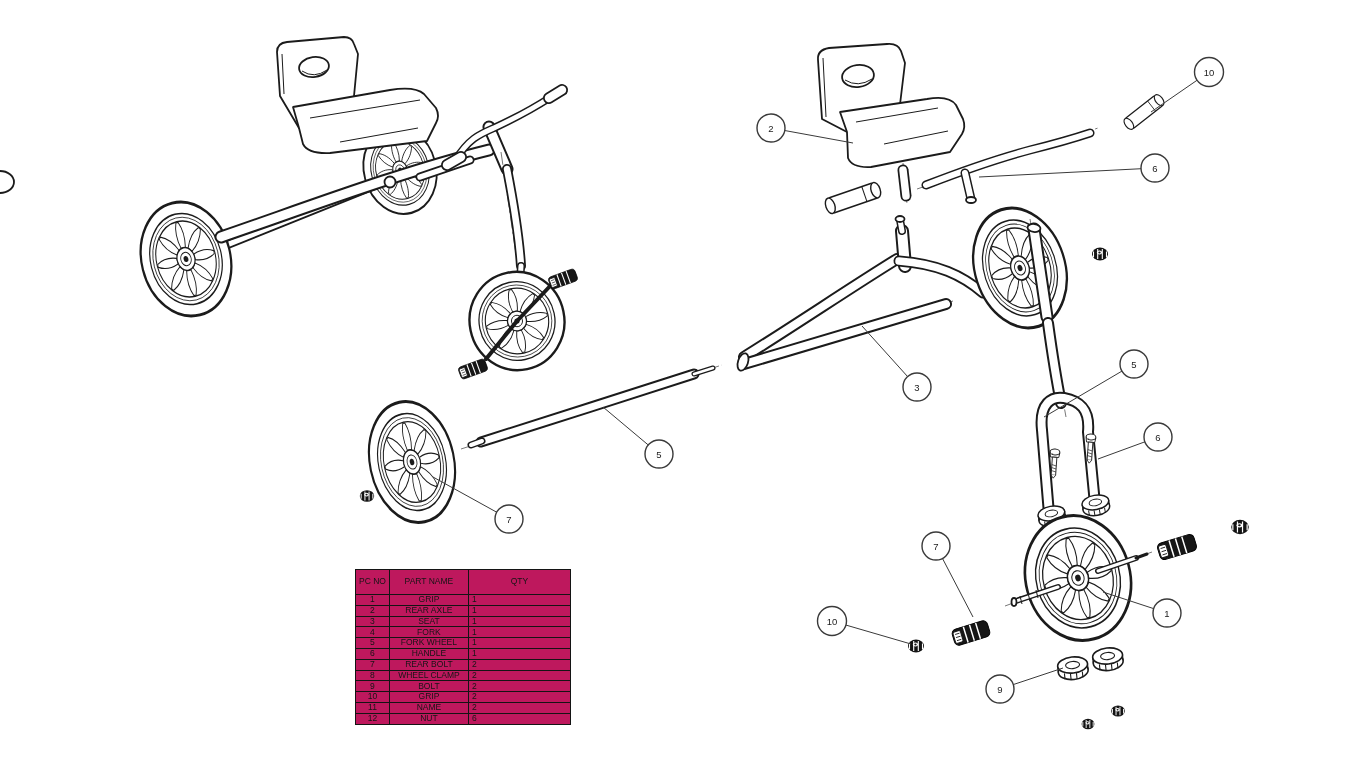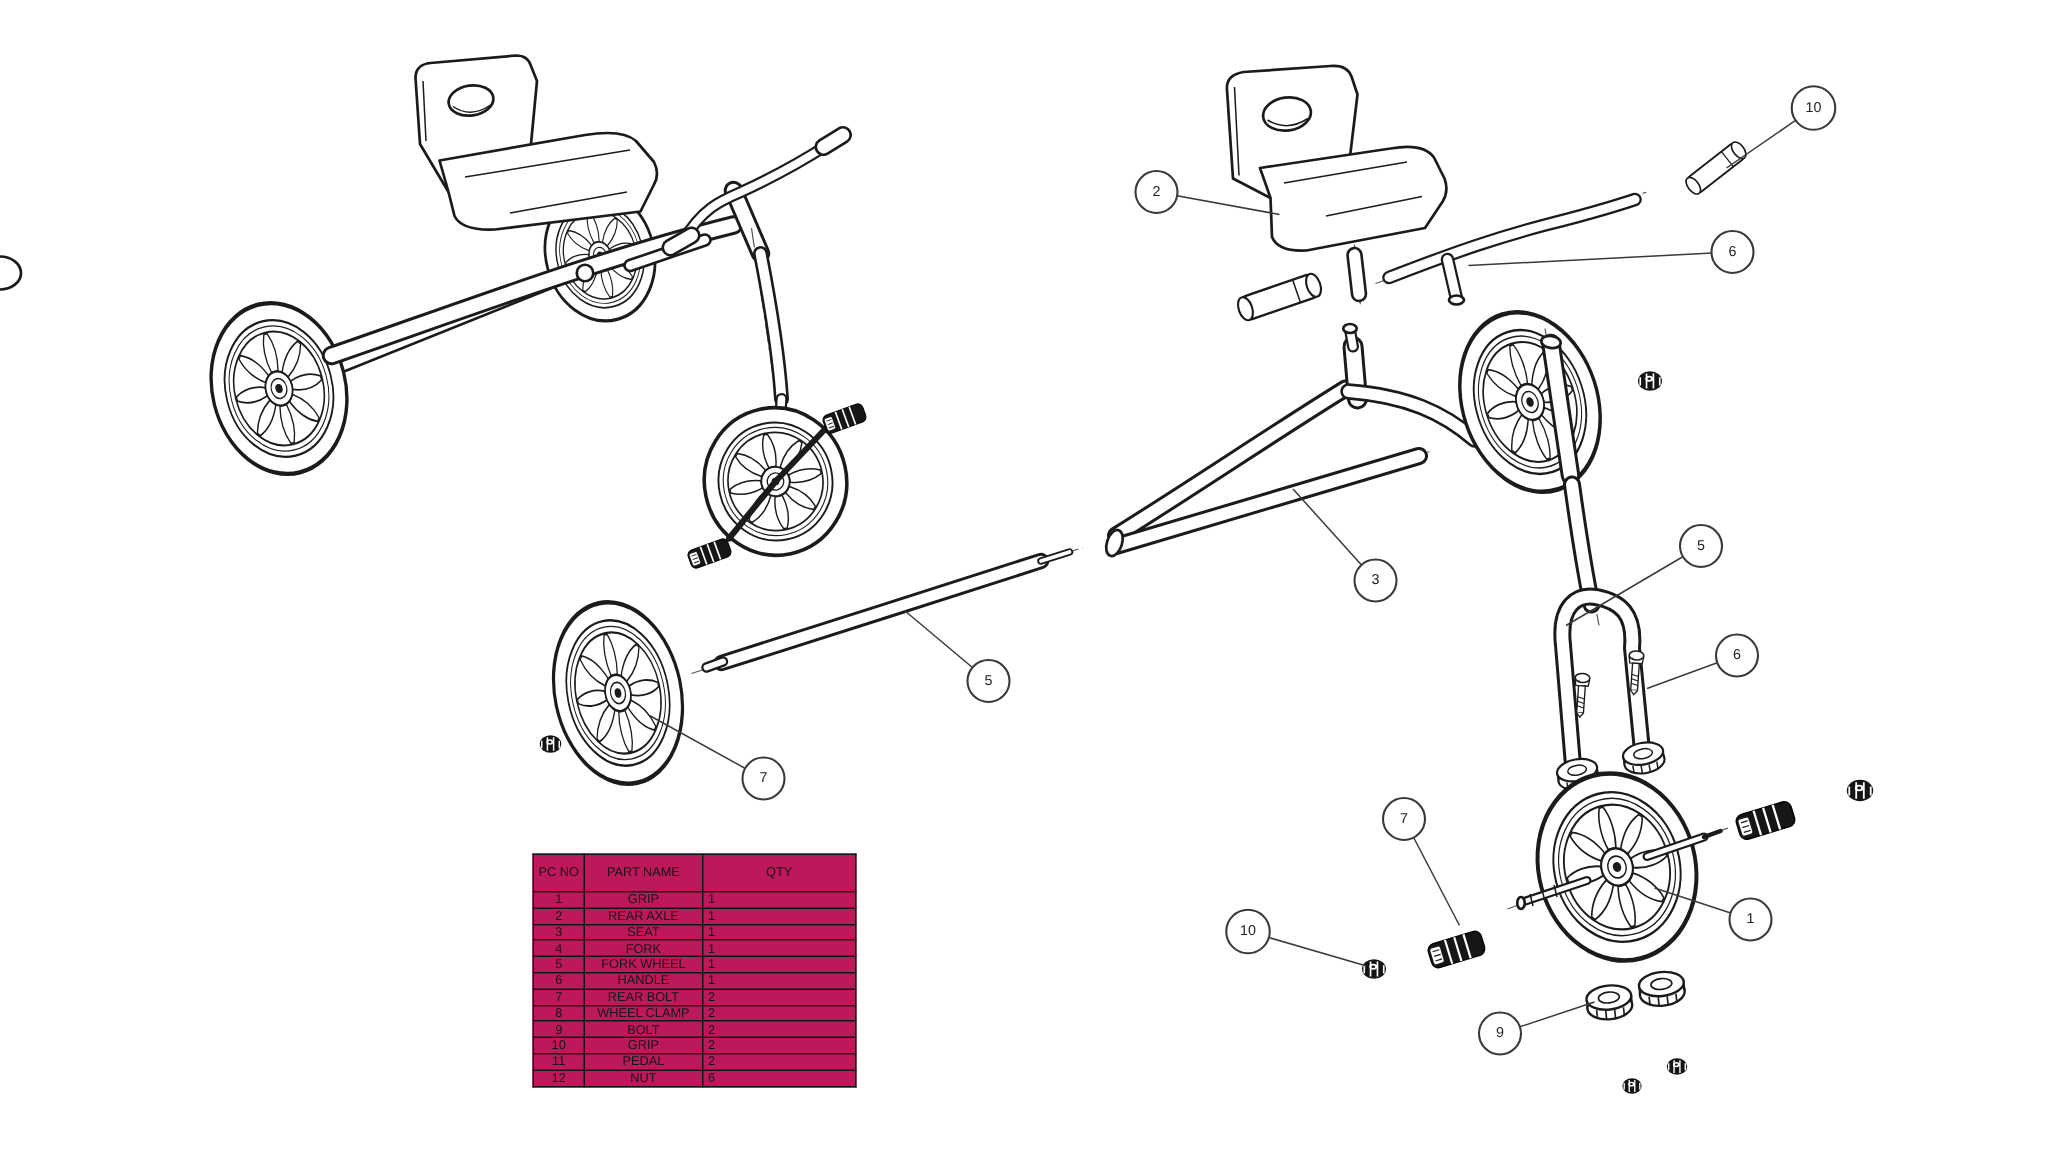--- a/index.html
+++ b/index.html
@@ -364,21 +364,21 @@
           <td class="col-name">BOLT</td>
           <td class="col-qty">2</td>
         </tr>
     <tr>
           <td class="col-no">10</td>
           <td class="col-name">GRIP</td>
           <td class="col-qty">2</td>
         </tr>
     <tr>
           <td class="col-no">11</td>
-          <td class="col-name">PEDAL</td>
+          <td class="col-name">NAME</td>
           <td class="col-qty">2</td>
         </tr>
     <tr>
           <td class="col-no">12</td>
           <td class="col-name">NUT</td>
           <td class="col-qty">6</td>
         </tr>
   </tbody>
 </table>
 </div>

